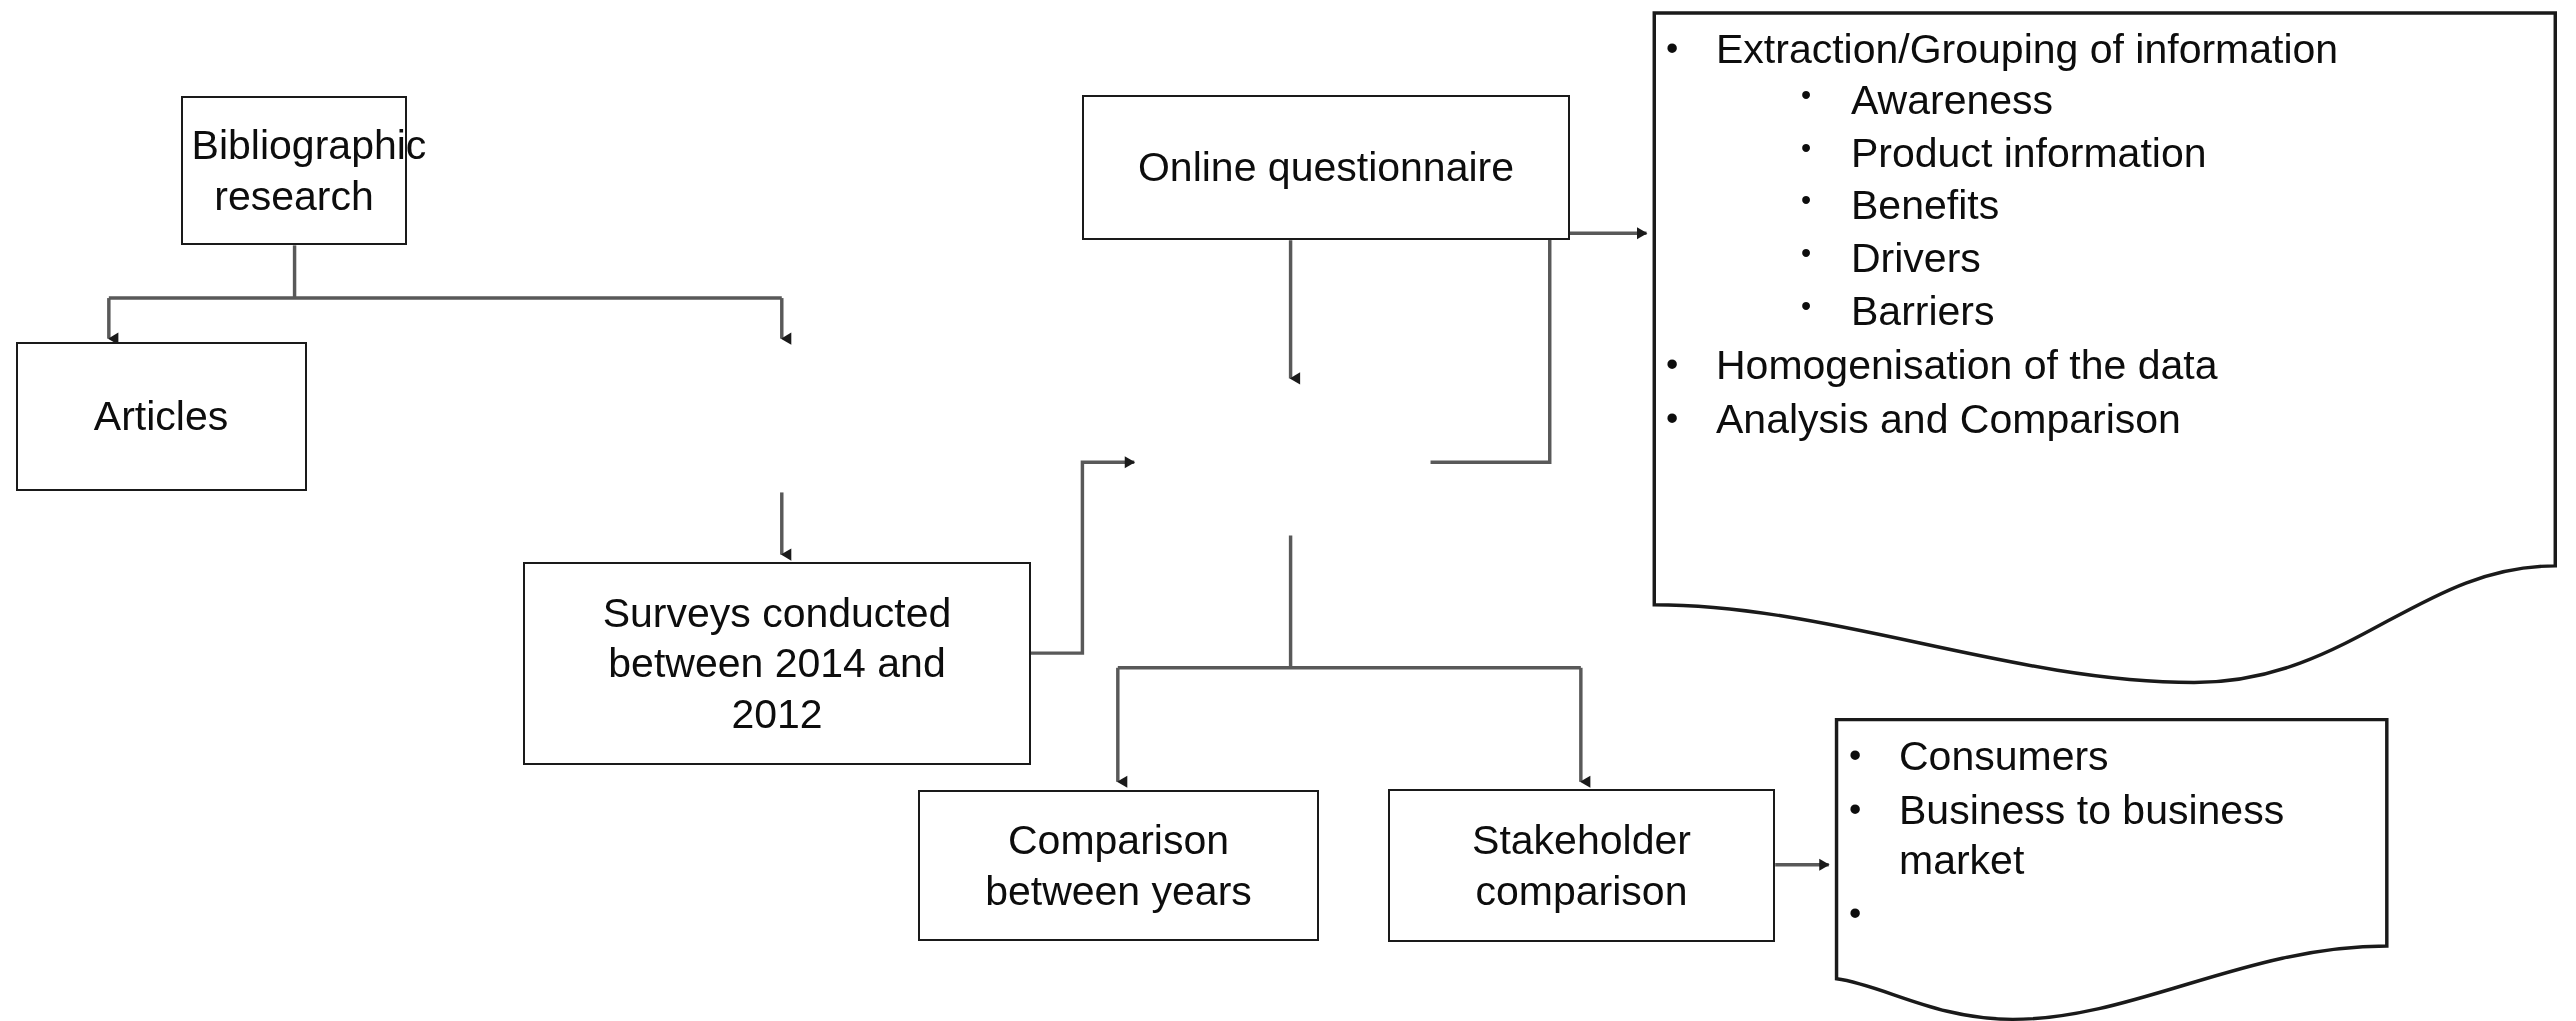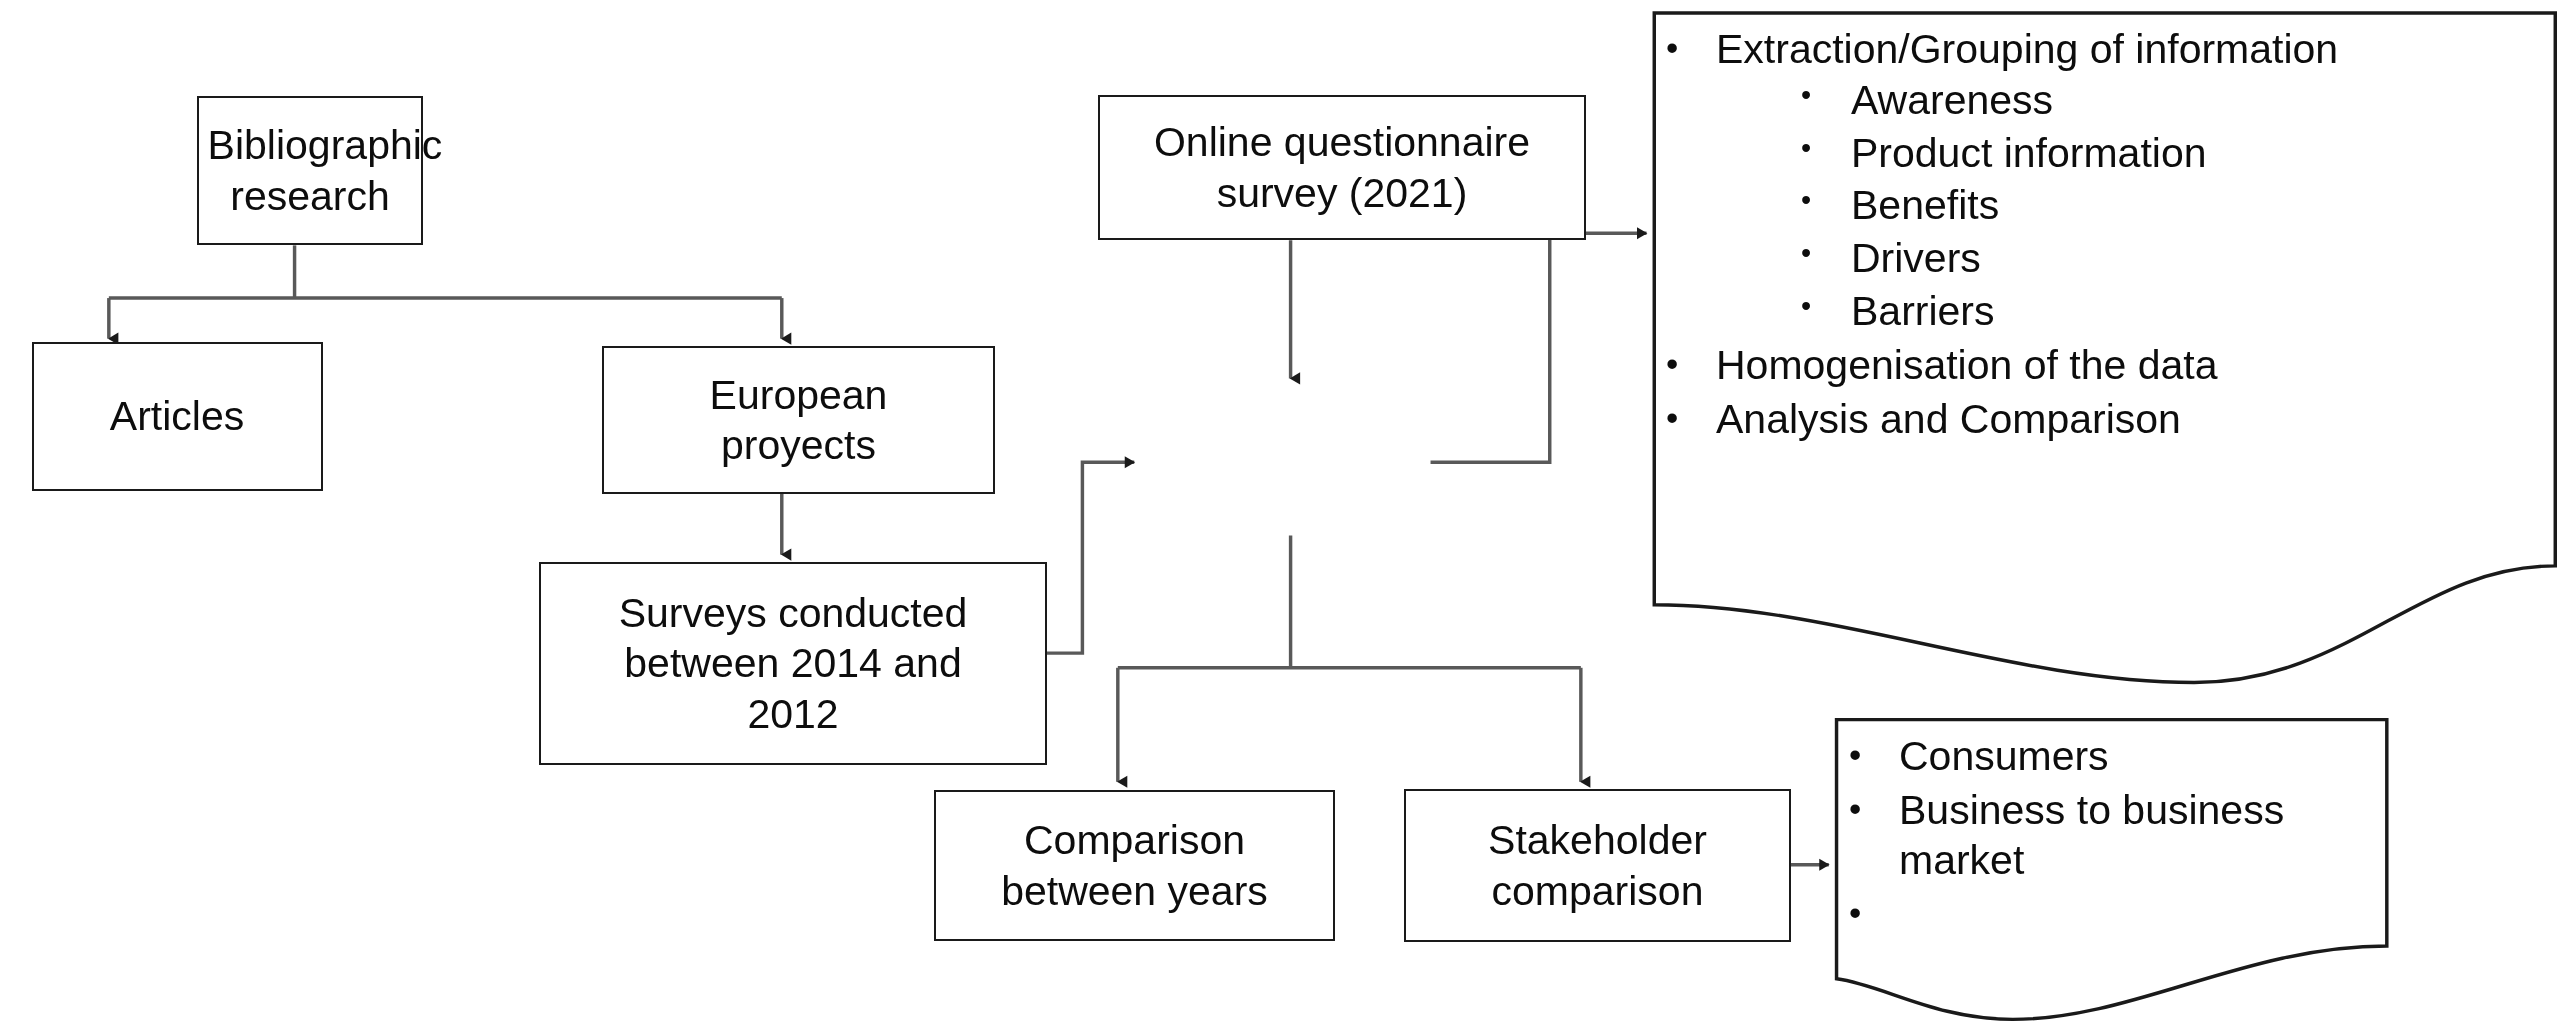--- a/index.html
+++ b/index.html
@@ -30,21 +30,20 @@
     background: #ffffff;
     display: flex;
     align-items: center;
     justify-content: center;
     text-align: center;
     color: #0d0d0d;
     font-size: 41px;
     line-height: 1.22;
     font-weight: 400;
     padding: 3.5px 8.6px;
-    margin-left: 16px;
   }
   .node .label {
     display: block;
     width: 100%;
   }
   .doc {
     position: absolute;
     box-sizing: border-box;
   }
   .doc-body {
@@ -144,39 +143,32 @@
     <span class="label">
       <span>Bibliographic</span><br>
       <span>research</span>
     </span>
   </div>
 
   <div class="node" style="left:15.5px; top:342px; width:291px; height:149px;">
     <span class="label">Articles</span>
   </div>
 
-  <div class="node" style="left:586px; top:346px; width:393px; height:148px;">
-    <span class="label">
-      <span>European</span><br>
-      <span>proyects</span>
-    </span>
-  </div>
 
   <div class="node" style="left:523px; top:562px; width:508px; height:203px;justify-content:flex-end;">
     <span class="label">
       <span>Surveys conducted</span><br>
       <span>between 2014 and</span><br>
       <span>2012</span>
     </span>
   </div>
 
   <div class="node" style="left:1082px; top:95px; width:488px; height:145px;">
     <span class="label">
       <span>Online questionnaire</span><br>
-      <span>survey (2021)</span>
     </span>
   </div>
 
 
   <div class="node" style="left:918px; top:790px; width:401px; height:151px;">
     <span class="label">
       <span>Comparison</span><br>
       <span>between years</span>
     </span>
   </div>

